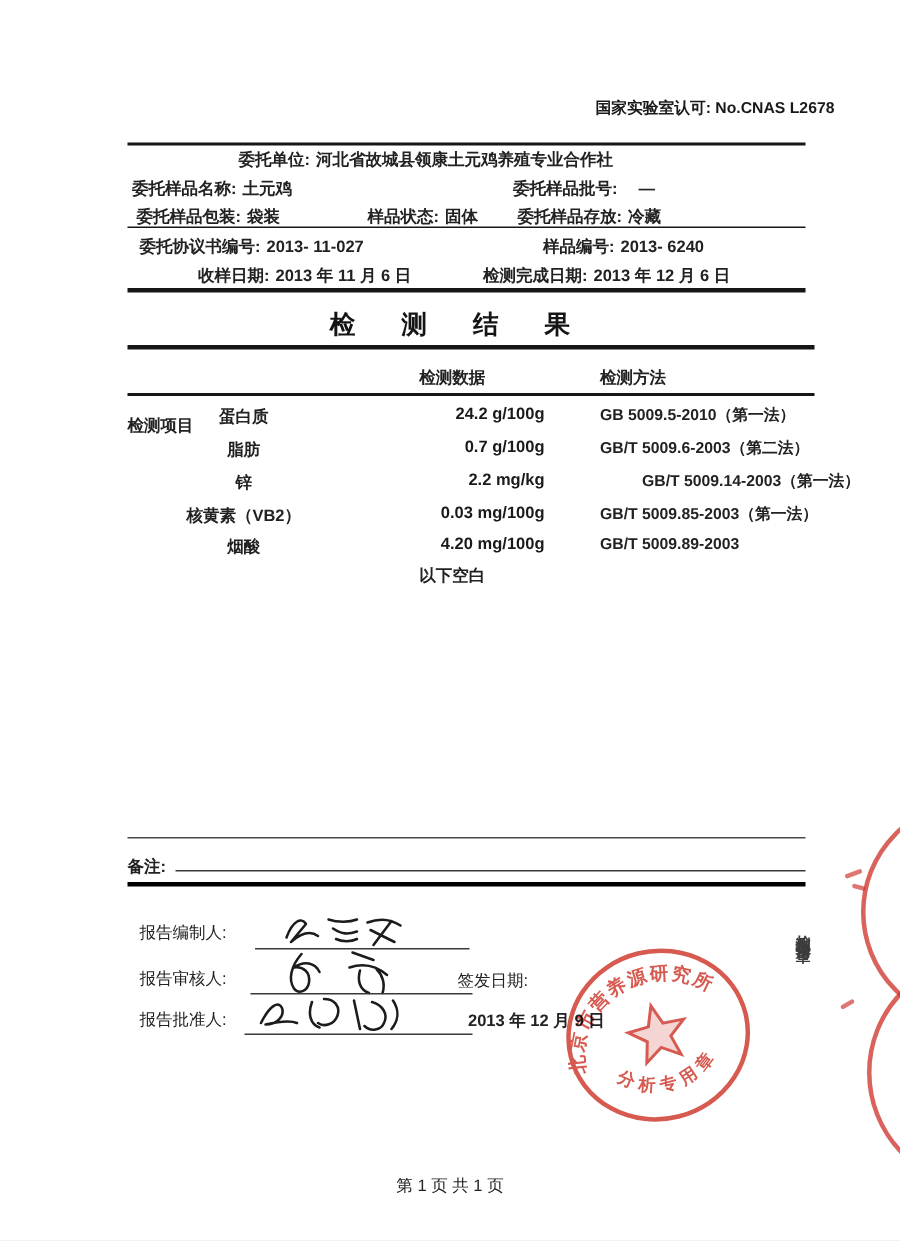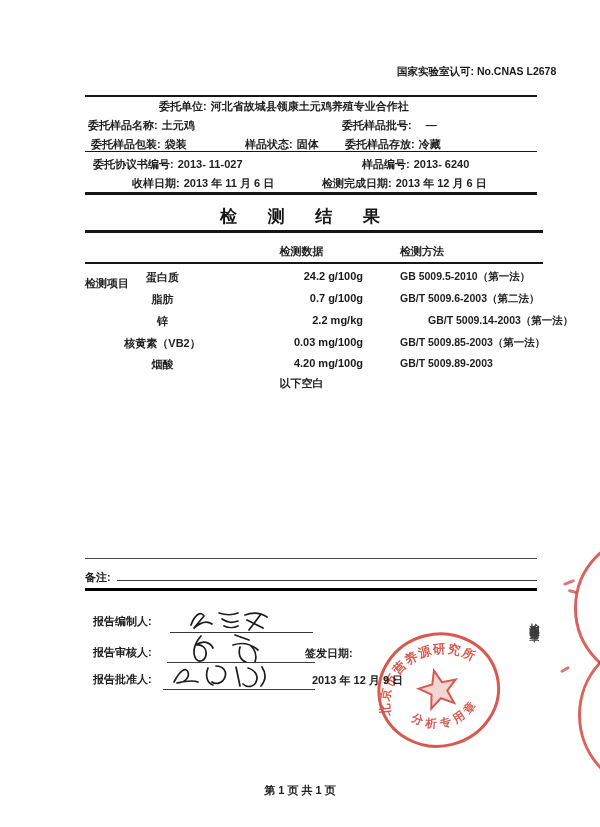--- a/index.html
+++ b/index.html
@@ -14,32 +14,32 @@
   .hline { position:absolute; background:#161616; }
   .doc-title { font-size:19px; font-weight:bold; letter-spacing:9px; color:#141414; }
   .cert { font-size:10.5px; font-weight:bold; color:#1a1a1a; }
   .body-txt { font-size:11px; font-weight:600; color:#222; }
   .body-txt .v { margin-left:4px; }
   .results-title { font-size:17px; font-weight:bold; letter-spacing:13px; color:#141414; }
   .tbl-head { font-size:11px; font-weight:600; color:#222; }
   .tbl-item { font-size:11px; font-weight:600; color:#222; text-align:center; }
   .tbl-val { font-size:11px; font-weight:600; color:#1a1a1a; text-align:right; }
   .tbl-method { font-size:10.5px; font-weight:600; color:#222; }
-  .sig-label { font-size:11px; font-weight:700; color:#222; }
+  .sig-label { font-size:11px; font-weight:400; color:#222; }
   .sig-underline { position:absolute; height:1px; background:#3a3a3a; }
   .sig-svg { position:absolute; }
   .sig-svg path { fill:none; stroke:#1c1c1c; stroke-width:1.7; stroke-linecap:round; stroke-linejoin:round; }
   .stamp-svg { position:absolute; left:371px; top:628px; transform:rotate(-14deg);
                opacity:.82; mix-blend-mode:multiply; }
   .stamp-svg text { font-family:"Liberation Sans", sans-serif; font-weight:bold; }
   .side-vertical { position:absolute; left:527px; top:615px; writing-mode:vertical-rl;
                    font-size:10px; letter-spacing:1.5px; font-weight:600; color:#3c3c3c; }
   .edge-arc { position:absolute; border:3px solid rgba(205,45,38,.75); border-radius:50%; }
   .red-fleck { position:absolute; background:rgba(205,45,38,.65); border-radius:2px; }
-  .footer-txt { font-size:11px; font-weight:700; color:#222; text-align:center; left:0; right:0; }
+  .footer-txt { font-size:11px; font-weight:400; color:#222; text-align:center; left:0; right:0; }
 </style>
 </head>
 <body>
 
 <div id="paper">
 
   <div class="abs cert" style="left:355px; top:65px;margin-left:42px;">国家实验室认可: No.CNAS L2678</div>
 
   <div class="hline" style="left:85px; top:95px; width:452px; height:2px;"></div>
 

